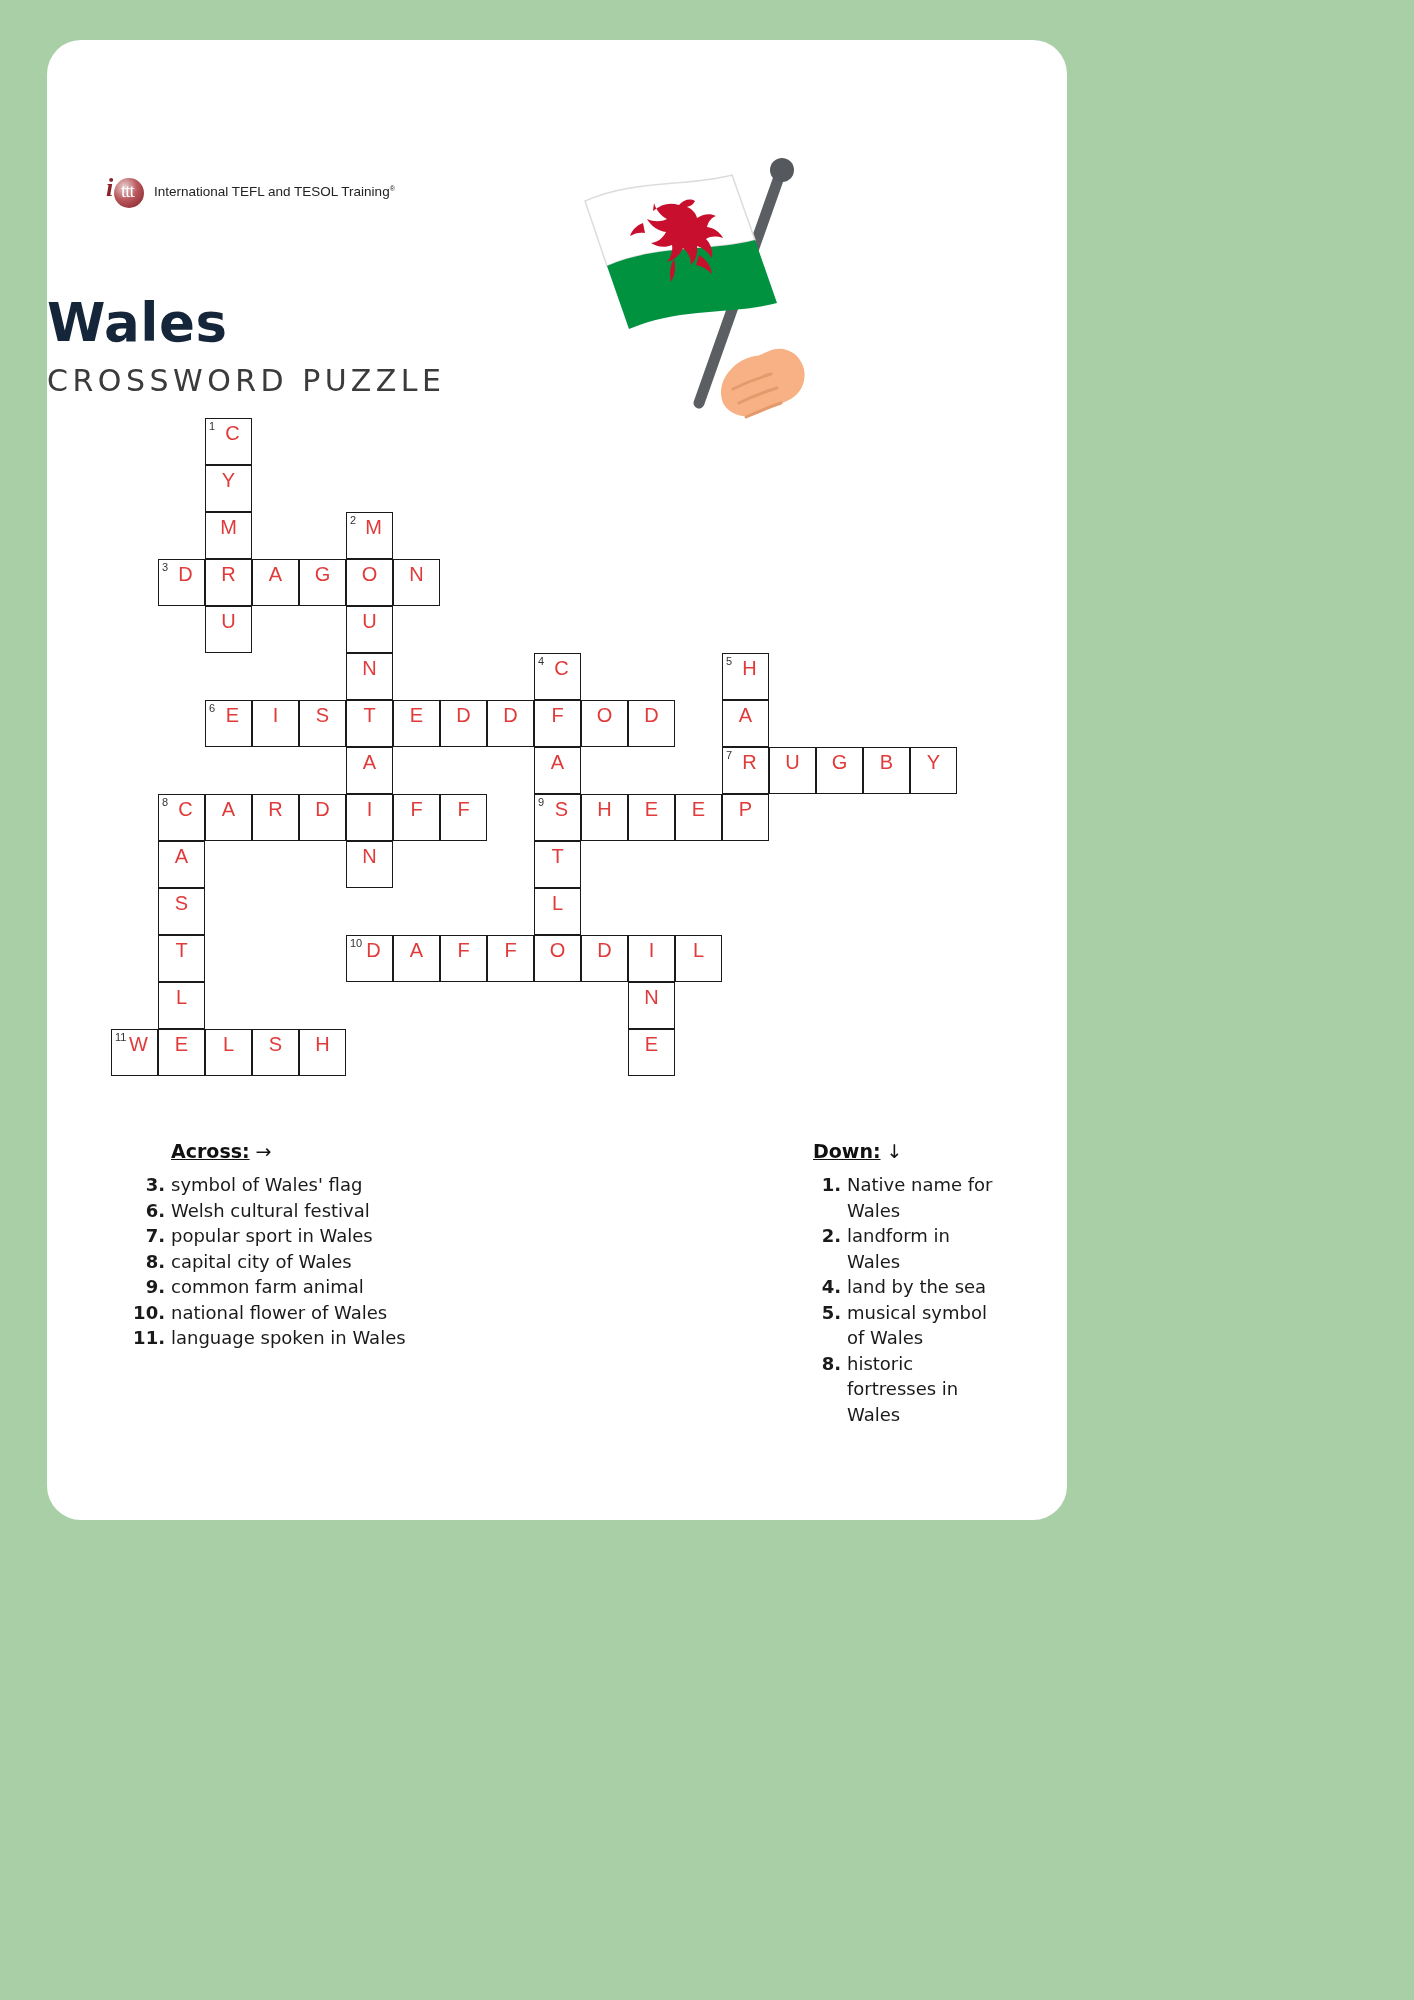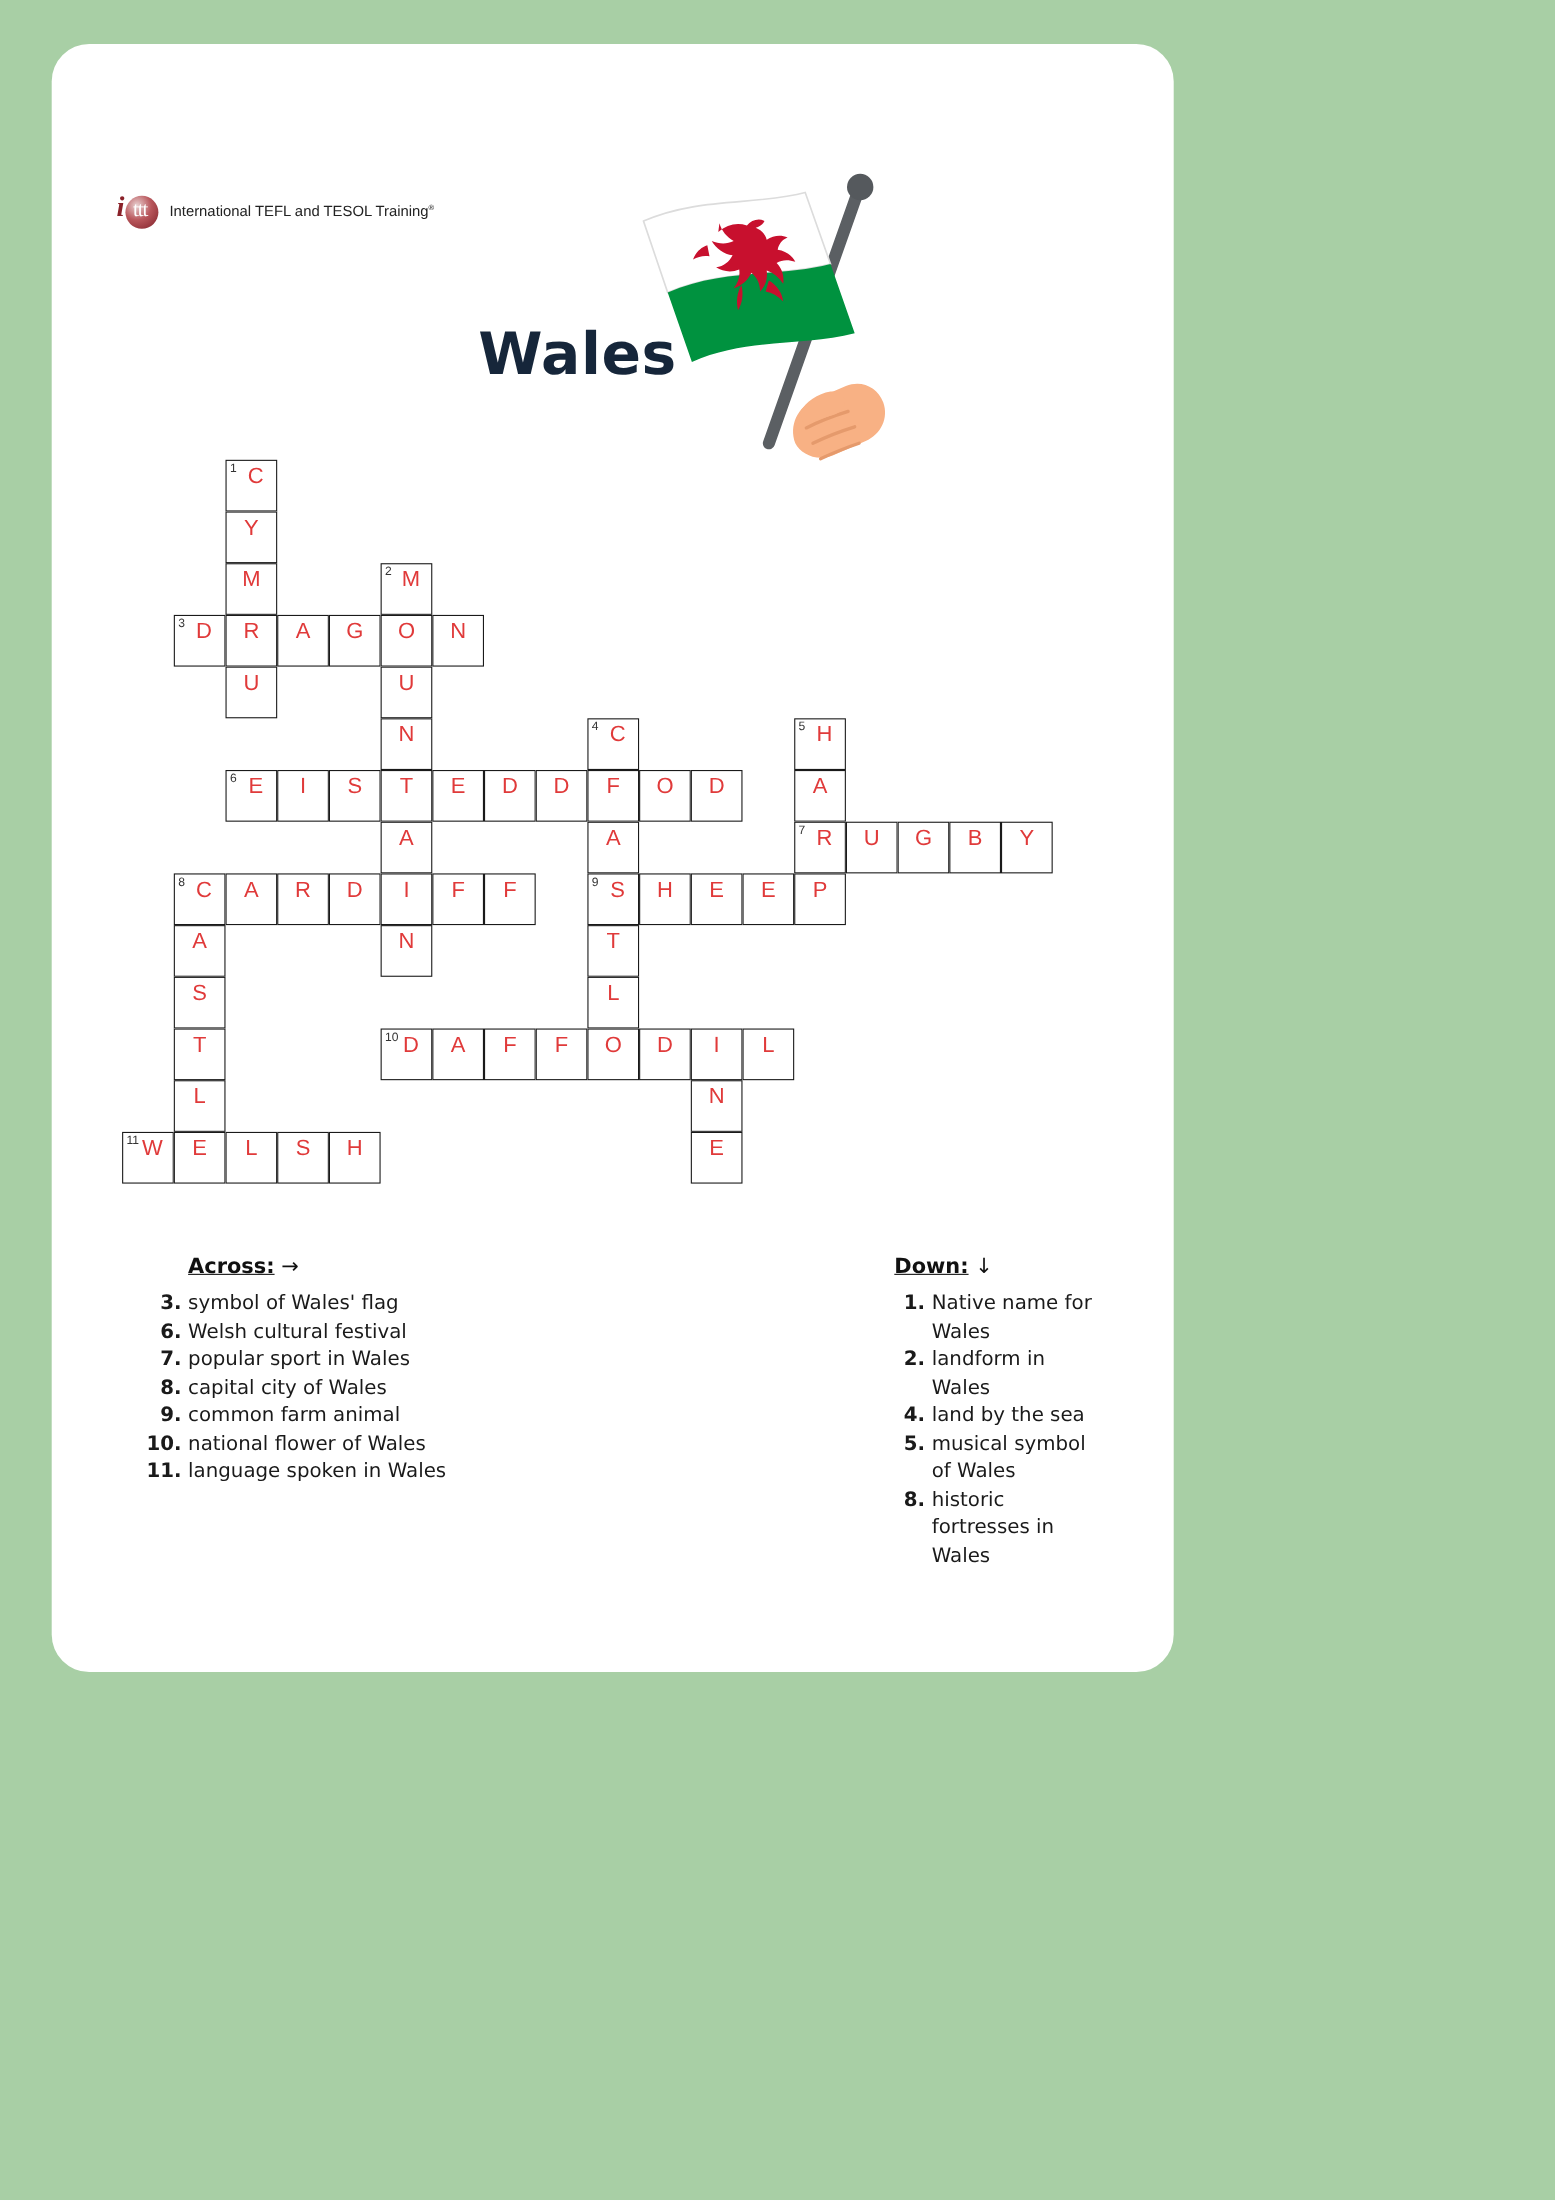--- a/index.html
+++ b/index.html
@@ -97,21 +97,21 @@
     white-space: nowrap;
   }
   .logo-text sup { font-size: 7px; vertical-align: super; }
 
   
   .title-wrap {
     position: absolute;
     left: 0;
     top: 255px;
     width: 956px;
-    text-align: center;
+    text-align: left;
     pointer-events: none;
   }
   .main-title {
     font-family: "DejaVu Sans", sans-serif;
     font-size: 53px;
     font-weight: 700;
     color: #16263a;
     letter-spacing: .5px;
     line-height: 1.05;
   }
@@ -248,20 +248,21 @@
       <path d="M196 268 c-6 -16 2 -33 18 -40 l28 -12 c14 -6 29 1 34 15 c5 14 -2 29 -16 35 l-30 13 c-14 6 -29 -1 -34 -11 z" fill="#f8b184"></path>
       <path d="M206 254 c12 -6 25 -11 38 -15" stroke="#e59a6c" stroke-width="3" fill="none" stroke-linecap="round"></path>
       <path d="M212 268 c12 -6 25 -11 38 -15" stroke="#e59a6c" stroke-width="3" fill="none" stroke-linecap="round"></path>
       <path d="M219 282 c11 -5 23 -10 35 -14" stroke="#e59a6c" stroke-width="3" fill="none" stroke-linecap="round"></path>
       <path d="M200 240 c6 -10 16 -17 28 -19 c8 -1 14 4 13 11 c-1 6 -6 9 -13 11 l-24 8 z" fill="#f8b184"></path>
     </g>
   </svg>
 
   <div class="title-wrap">
     <div class="main-title">Wales</div>
+    <div class="sub-title">CROSSWORD PUZZLE</div>
   </div>
 
   <div class="grid" id="grid">
       <div class="cell has-num" style="left: 94px; top: 0px;">
         <span class="num">1</span>
         <span class="ltr">C</span>
       </div>
       <div class="cell" style="left: 94px; top: 47px;">
         <span class="ltr">Y</span>
       </div>

